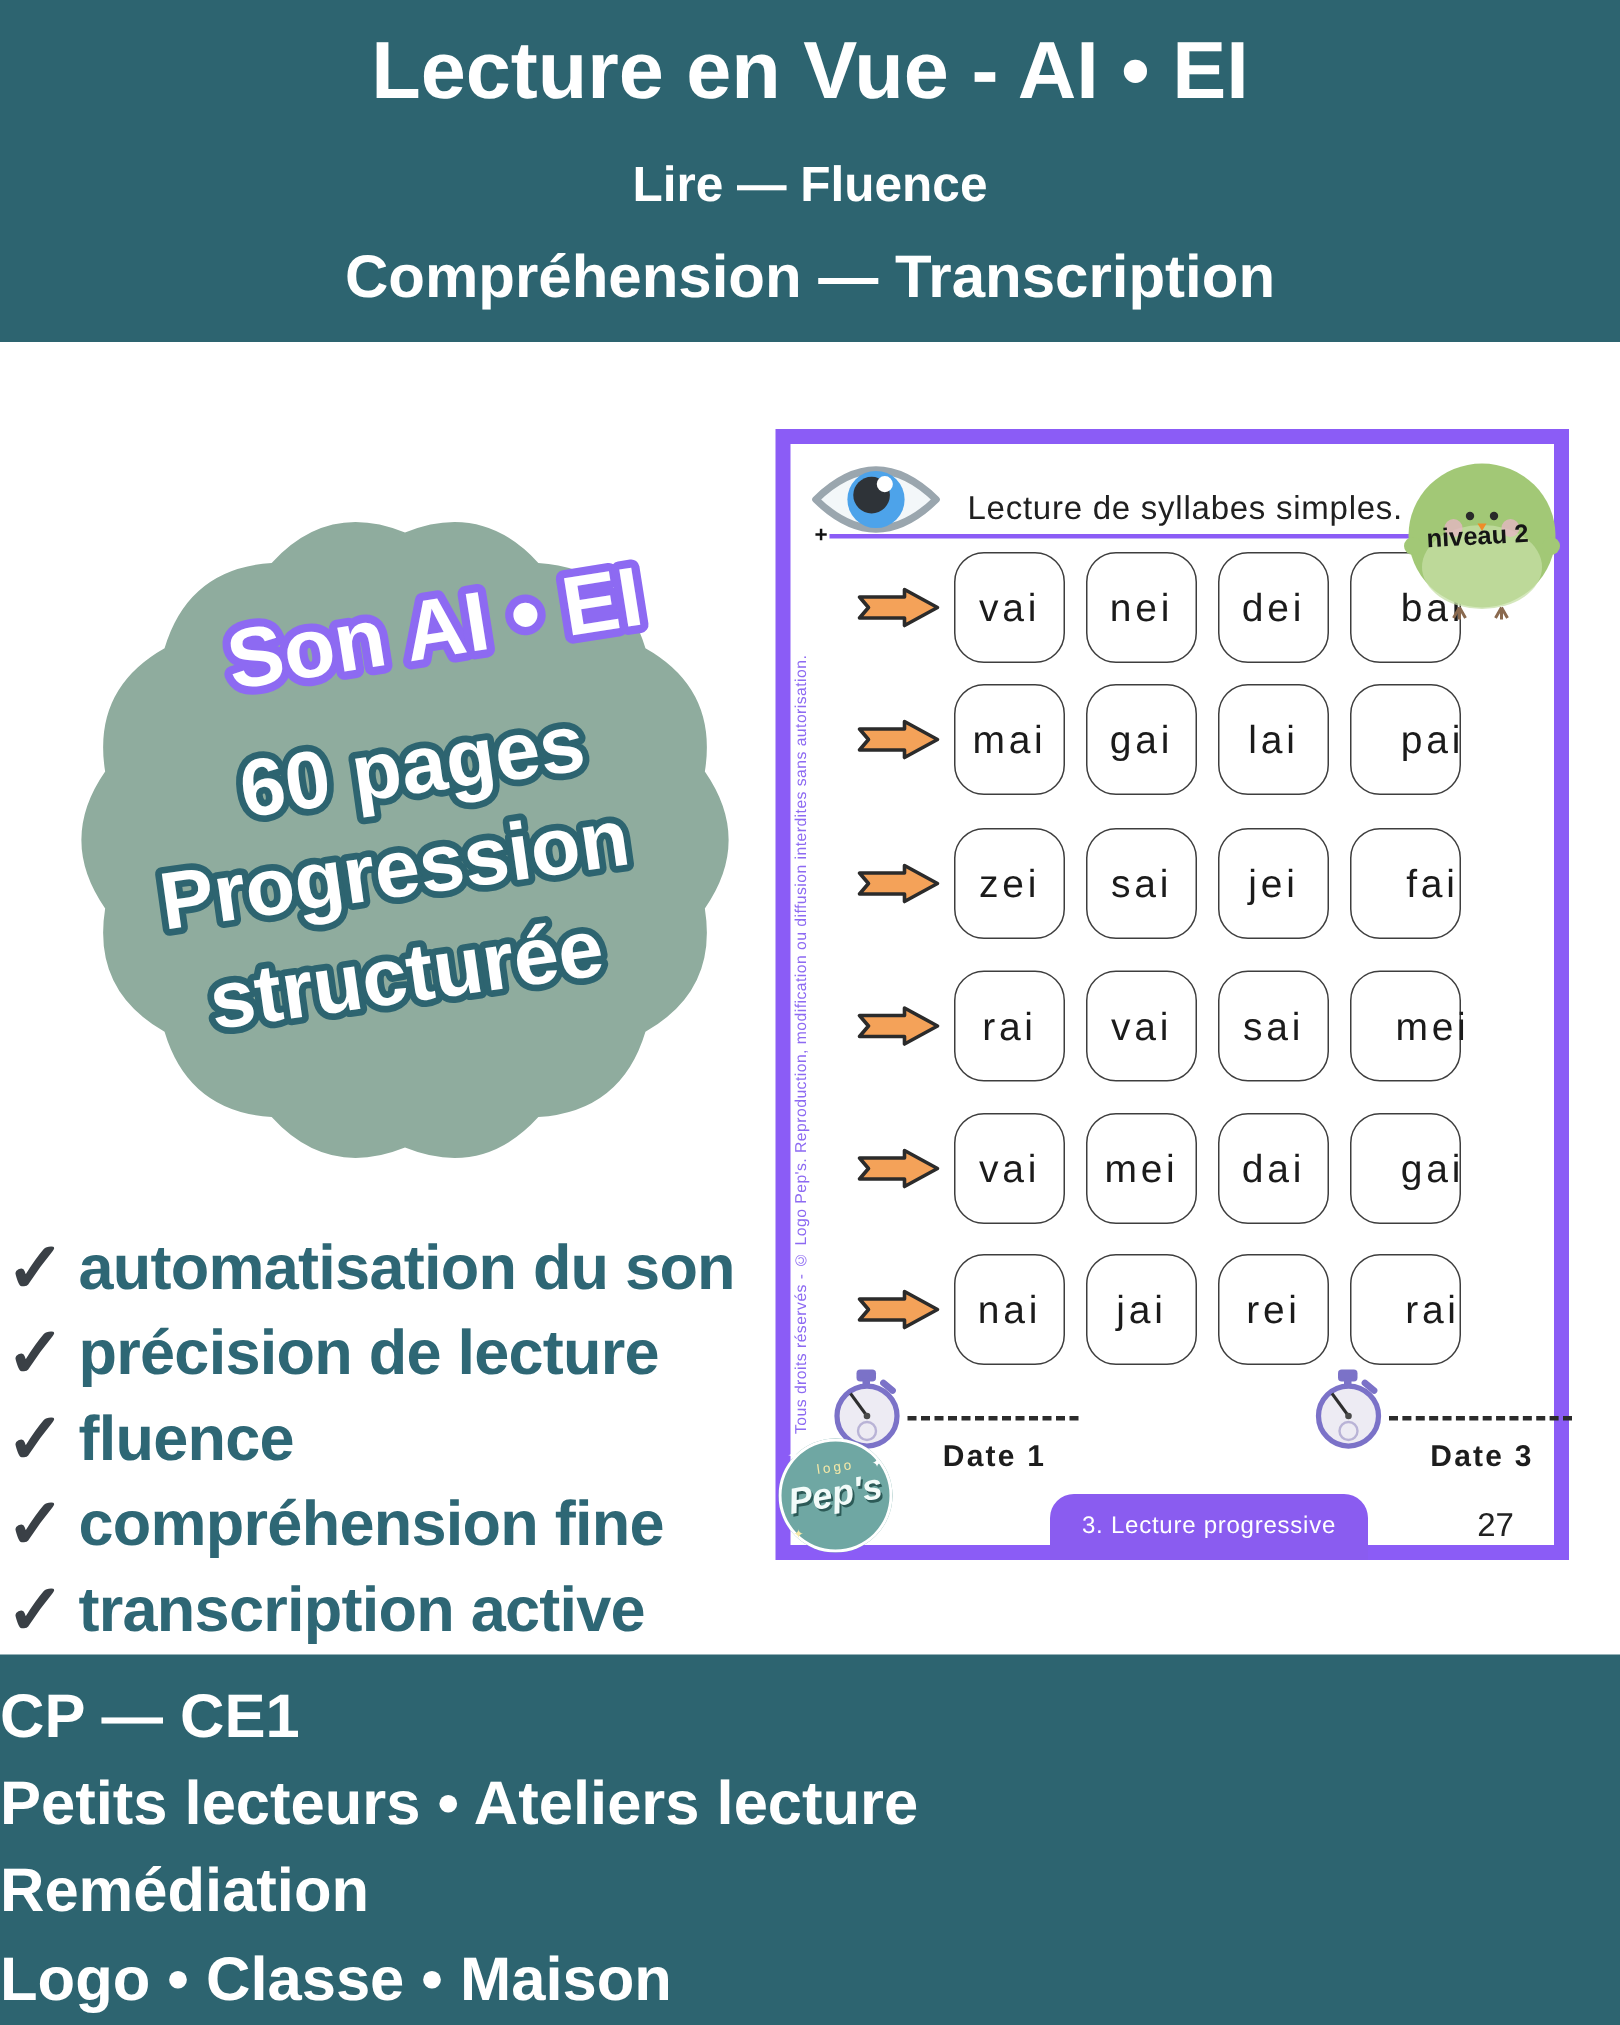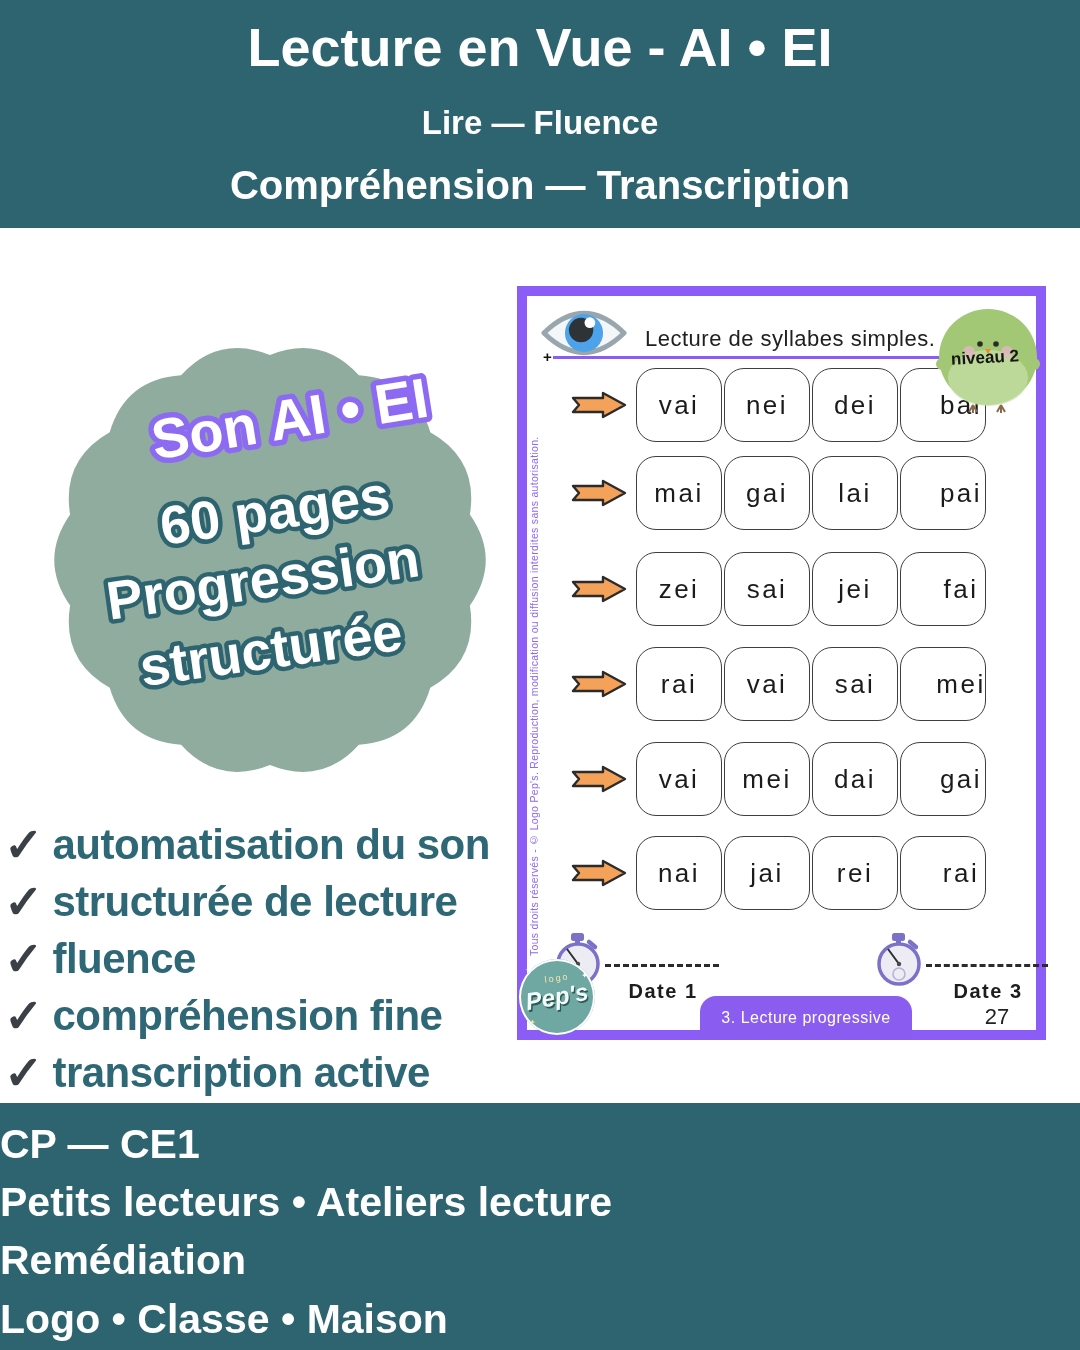--- a/index.html
+++ b/index.html
@@ -40,25 +40,25 @@
   .sheet-title{left:118px;top:30px;font-size:22px;color:#202020;font-weight:500;letter-spacing:0.5px;white-space:nowrap;}
   .rule{top:60px;left:26px;right:8px;height:2.5px;background:var(--accent_purple);}
   .plusmark{top:52px;font-size:15px;color:#111;font-weight:bold;z-index:1;}
   .plusmark.l{left:16px;}
   .plusmark.r{right:0px;}
   .bird-wrap{left:408px;top:8px;width:106px;height:116px;z-index:2;}
   .bird-wrap svg{left:0;top:0;width:106px;height:116px;}
   .bird-label{left:-6px;right:0;top:44px;text-align:center;font-size:17px;font-weight:bold;color:#151515;transform:rotate(-3deg);}
   .srow{left:0;right:0;height:74px;}
   .srow .arrow{left:43px;top:23px;width:58px;height:28px;}
-  .cell{top:0;width:86px;height:74px;border:1.6px solid #3e3e3e;border-radius:20px;background:#fff;
+  .cell{top:0;width:74px;height:74px;border:1.6px solid #3e3e3e;border-radius:20px;background:#fff;
         display:flex;align-items:center;justify-content:center;font-size:26px;color:#1b1b1b;
         letter-spacing:2.5px;font-weight:500;}
   .c0{left:109px;} .c1{left:197px;} .c2{left:285px;} .c3{left:373px;padding-left:36px;}
-  .timing{left:0;right:0;top:636px;height:92px;}
+  .timing{left:0;right:0;top:616px;height:92px;}
   .tunit{top:0;width:166px;height:92px;}
   .tu0{left:28px;} .tu1{left:190px;} .tu2{left:349px;width:174px;}
   .tunit svg{left:0;top:0;width:46px;height:56px;}
   .dash{left:50px;right:2px;top:32px;border-top:3px dashed #2b2b2b;}
   .tdate{left:50px;right:0;top:48px;text-align:center;font-size:20px;font-weight:600;color:#1d1d1d;letter-spacing:1.5px;}
   .peps{left:-8px;top:663px;width:76px;height:76px;border-radius:50%;background:var(--logo_teal);z-index:5;
         box-shadow:0 0 0 2px #fff inset;}
   .peps span{position:absolute;color:#f2fbf9;}
   .peps .ptop{left:0;right:0;top:14px;text-align:center;font-size:9px;letter-spacing:2px;color:#f6e9a8;transform:rotate(-8deg);}
   .peps .pmain{left:0;right:0;top:24px;text-align:center;font-size:24px;font-weight:bold;font-style:italic;
@@ -94,21 +94,21 @@
     </g>
   </svg>
 
   <ul class="checklist">
     <li>
         <span class="check">✓</span>
         <span class="lbl">automatisation du son</span>
       </li>
     <li>
         <span class="check">✓</span>
-        <span class="lbl">structurée de lecture</span>
+        <span class="lbl">précision de lecture</span>
       </li>
     <li>
         <span class="check">✓</span>
         <span class="lbl">fluence</span>
       </li>
     <li>
         <span class="check">✓</span>
         <span class="lbl">compréhension fine</span>
       </li>
     <li>

